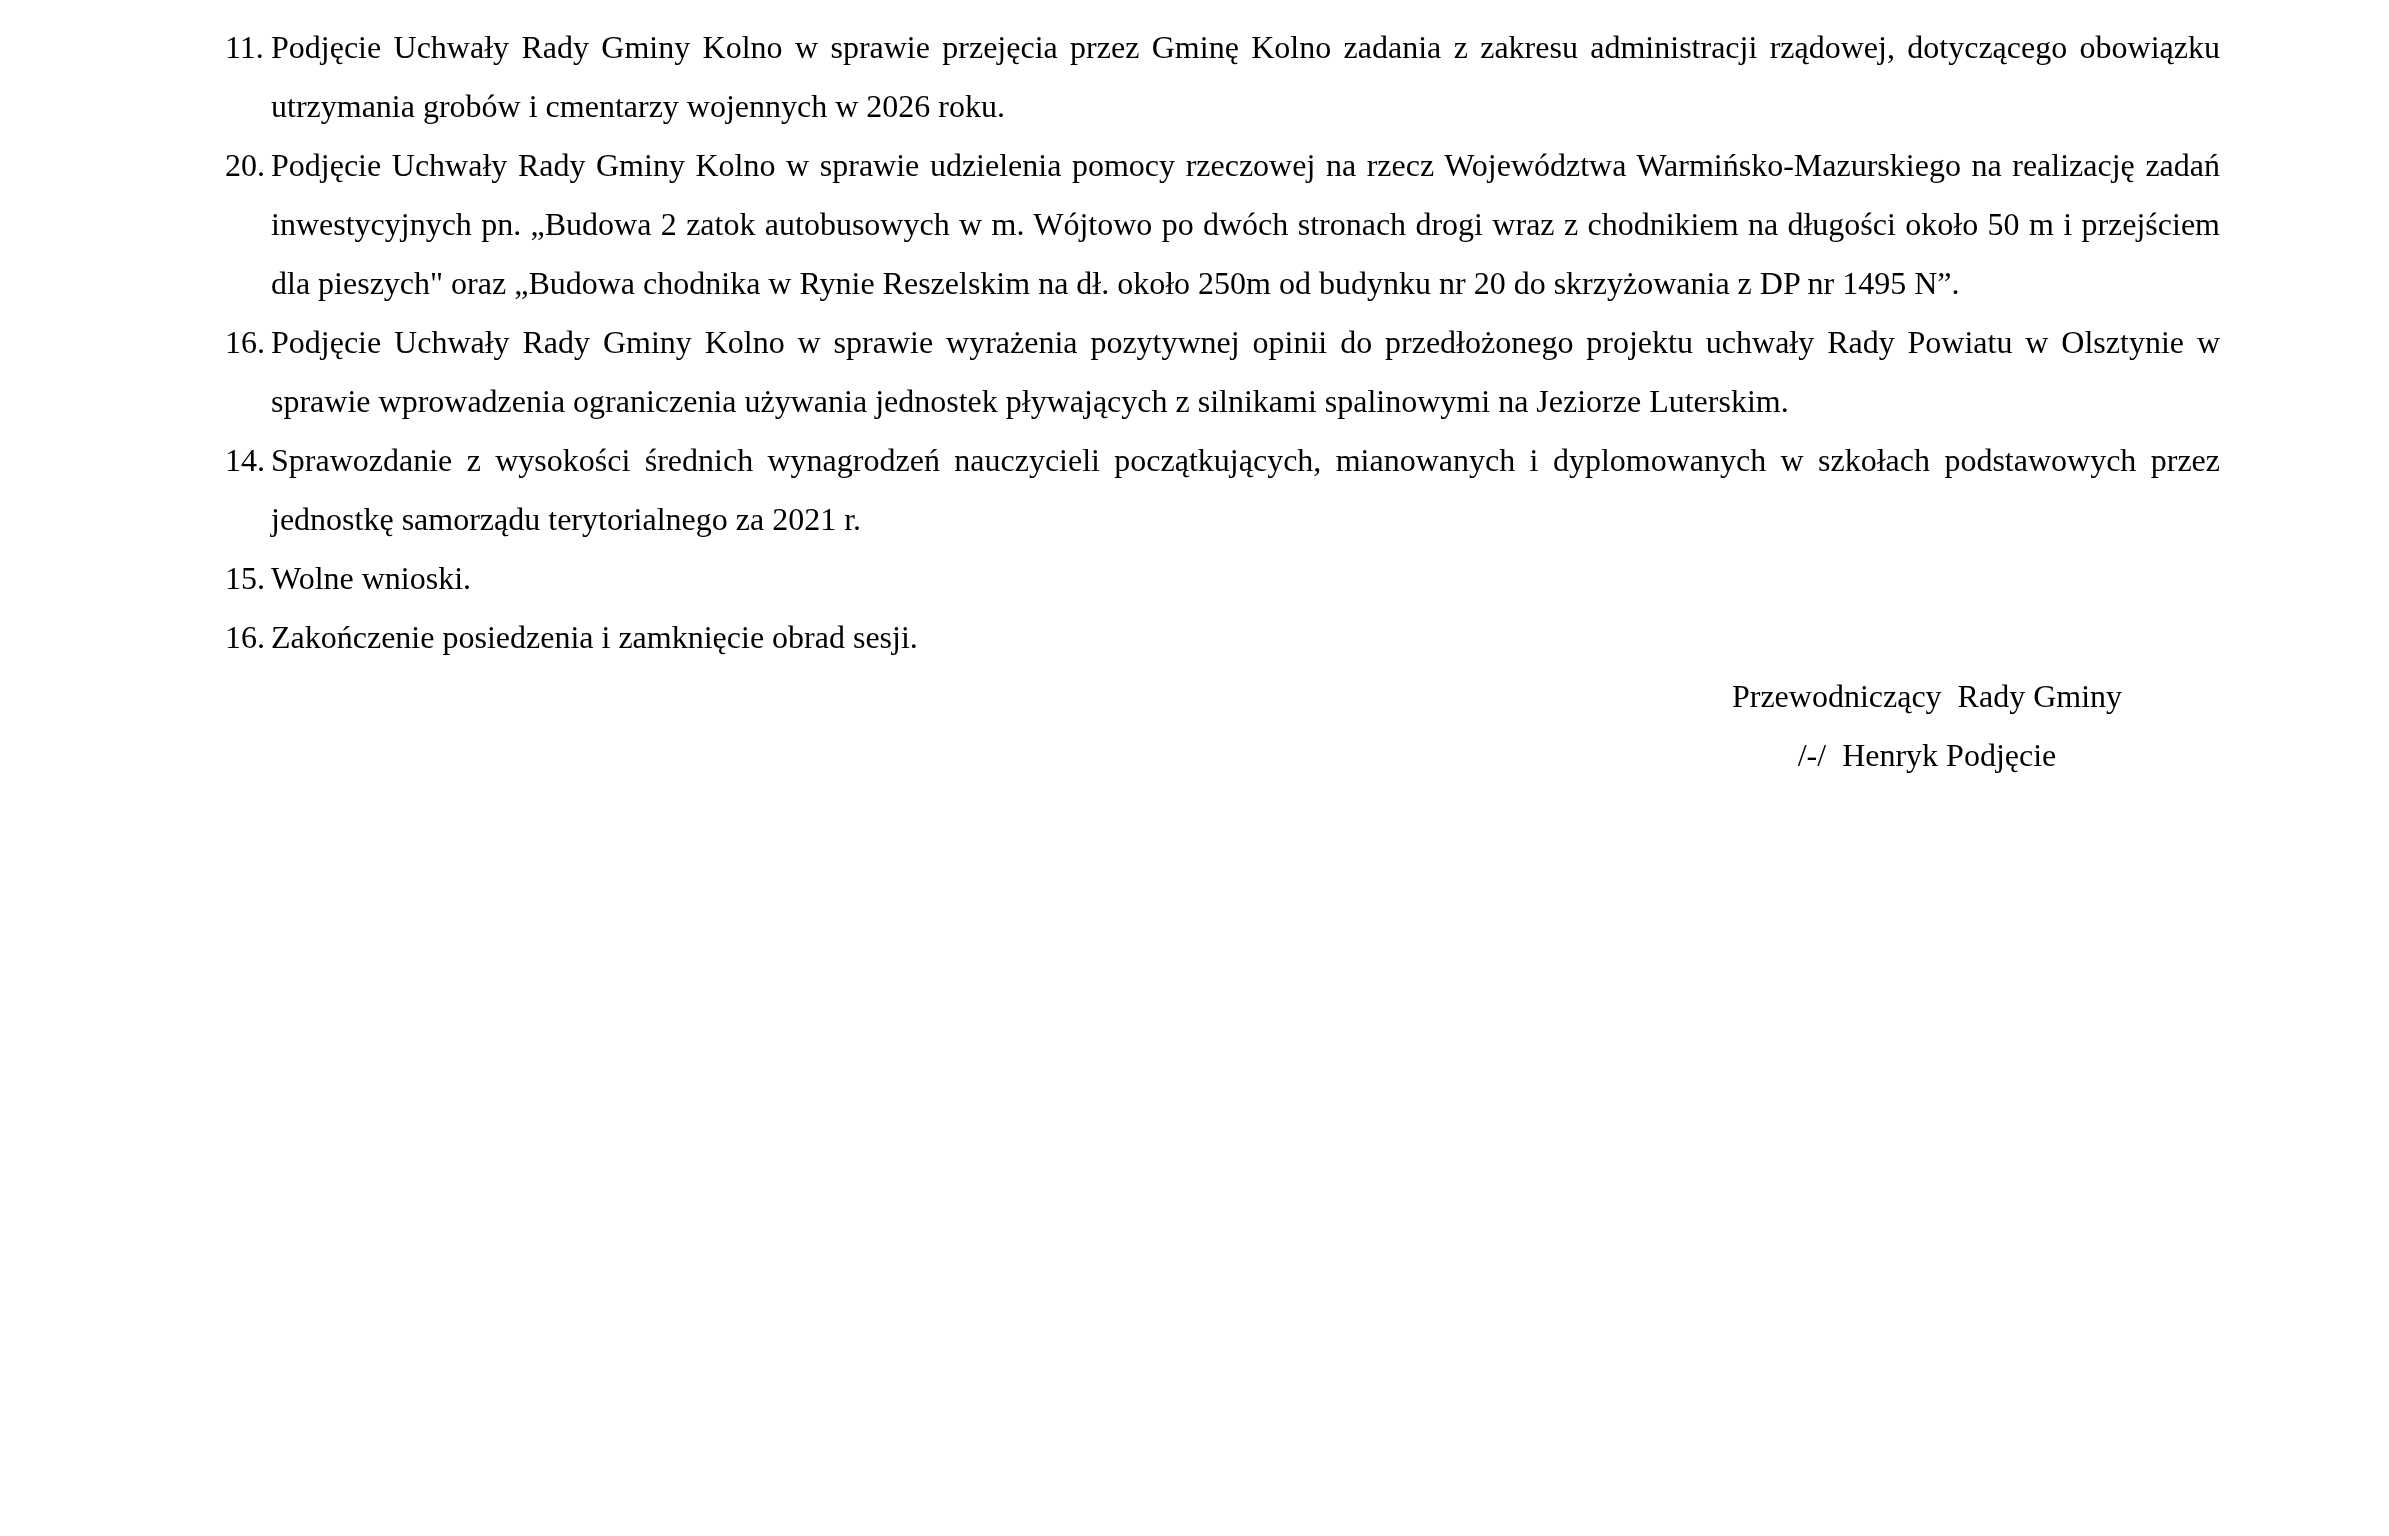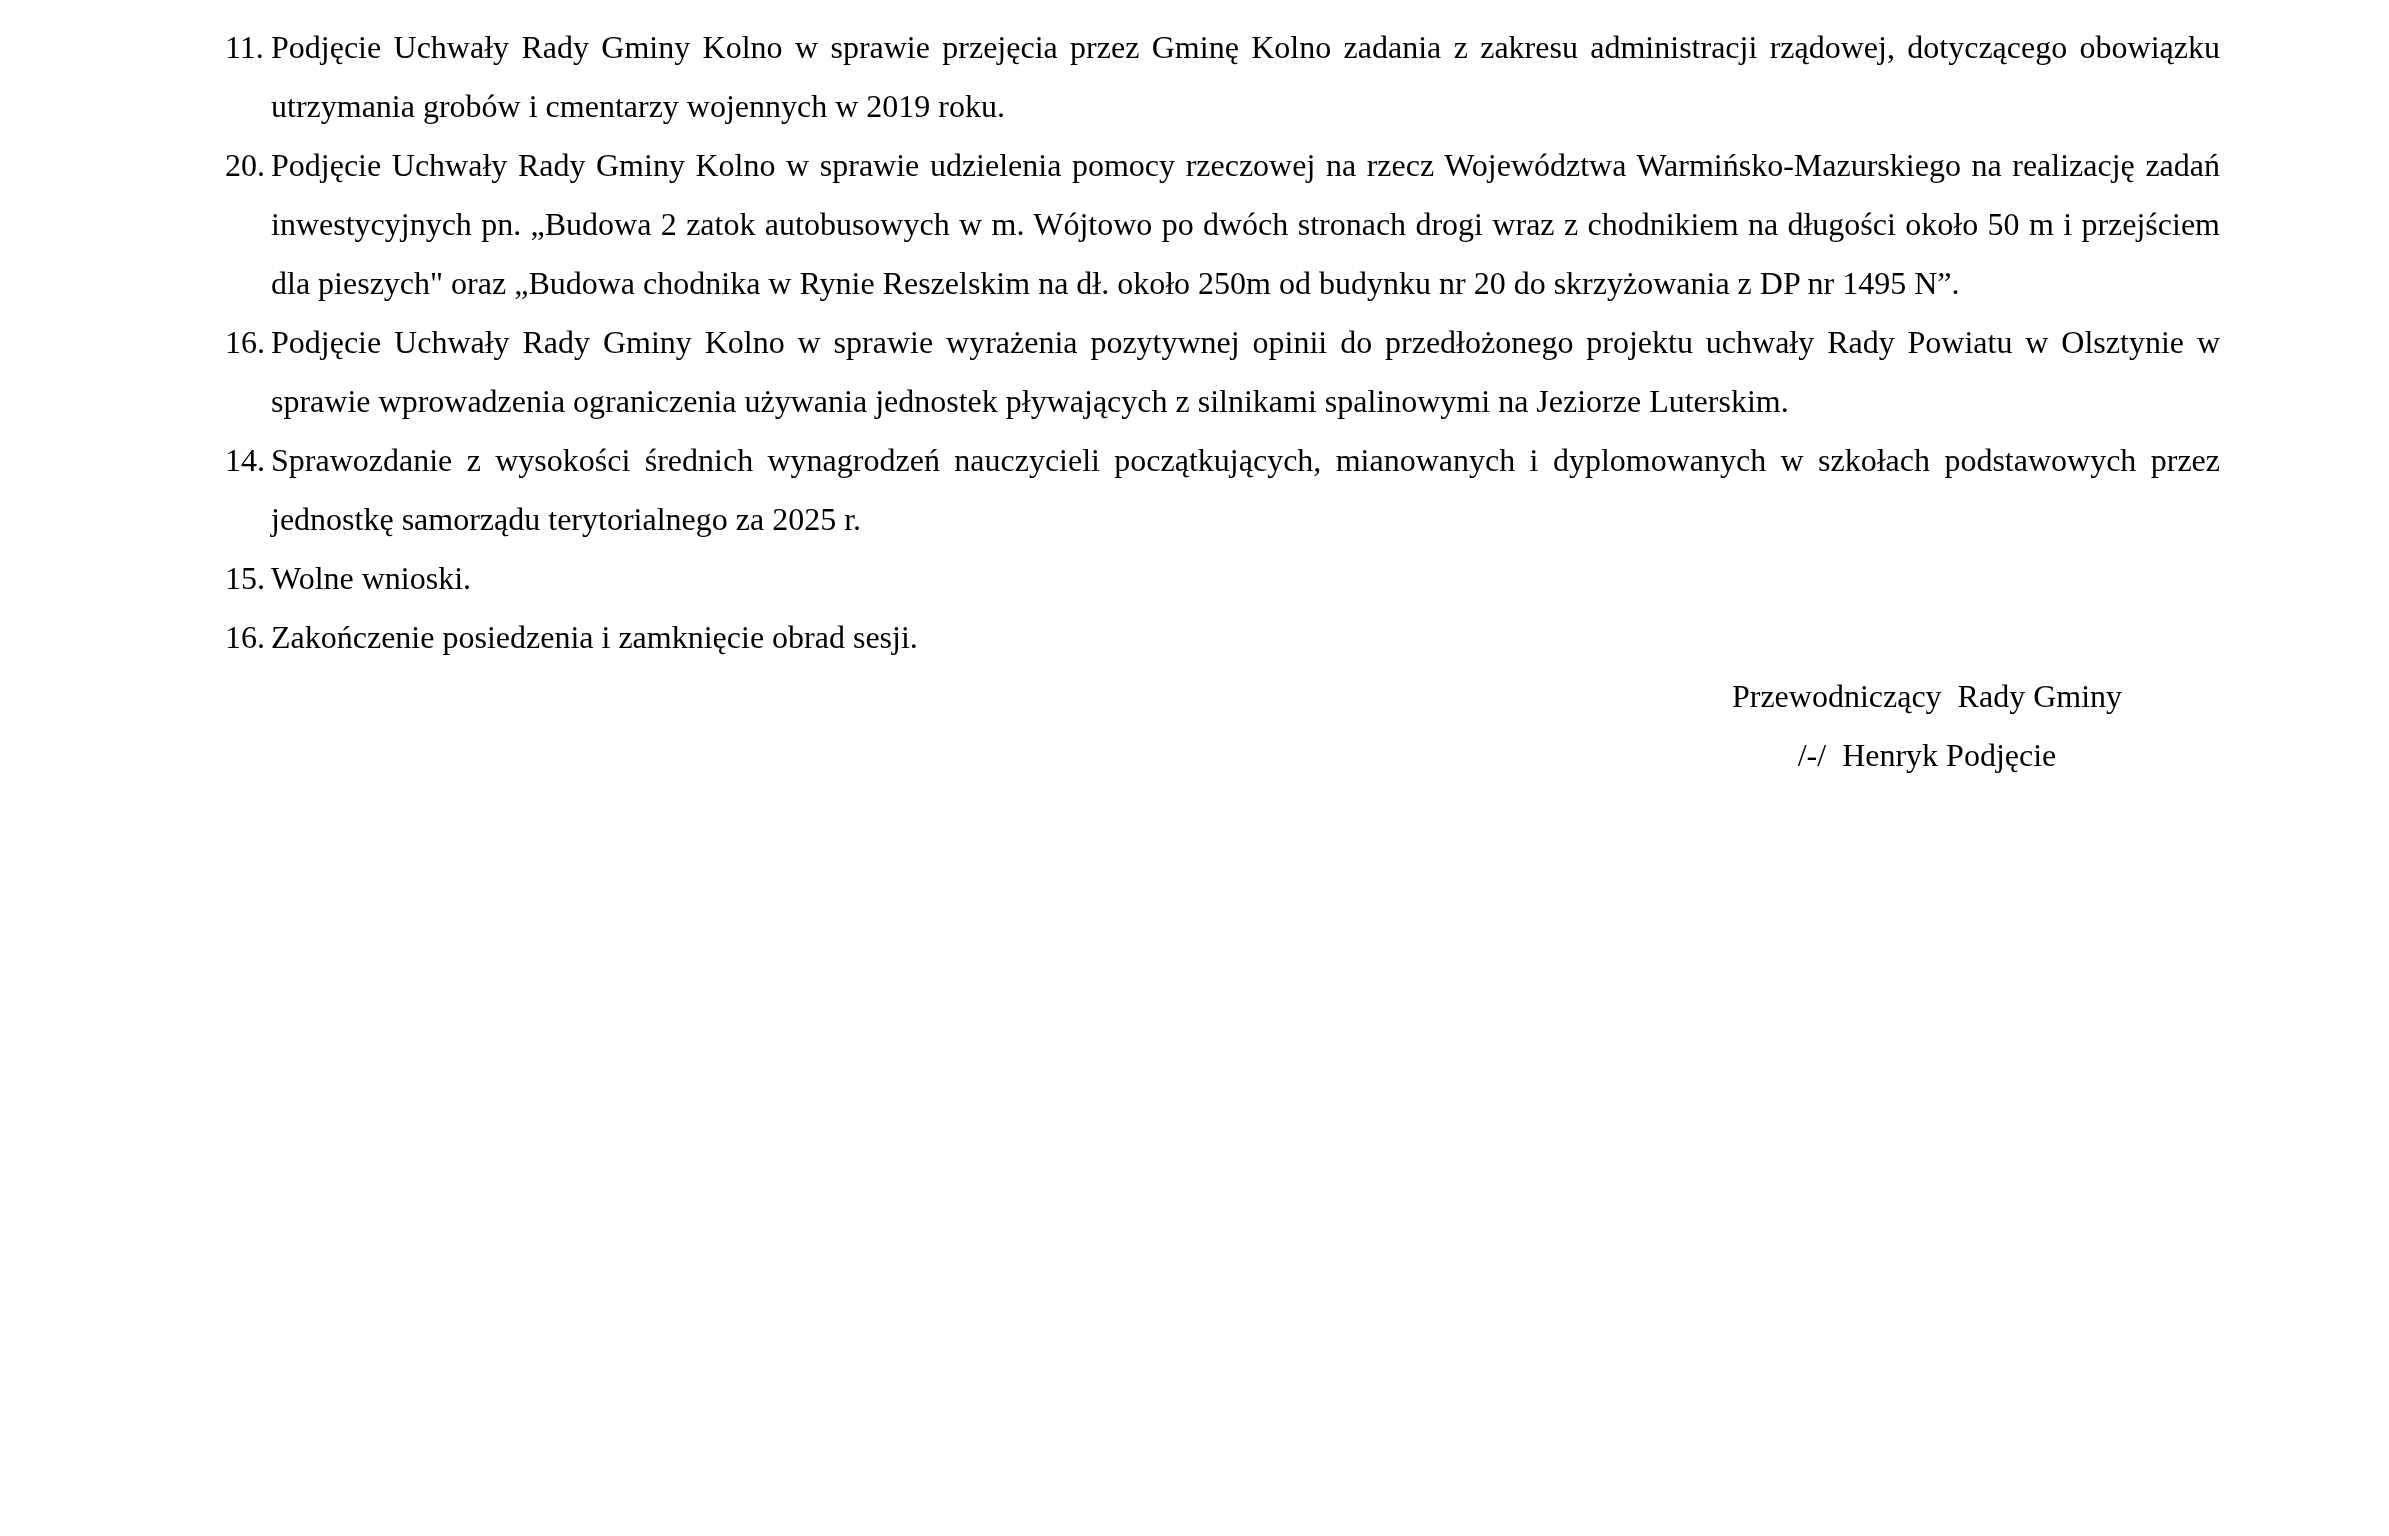--- a/index.html
+++ b/index.html
@@ -50,36 +50,36 @@
 </style>
 </head>
 <body>
 
 <div class="page">
 
   <div class="agenda">
 
     <div class="agenda-item">
       <span class="num">11.</span>
-      <span class="body">Podjęcie Uchwały Rady Gminy Kolno w sprawie przejęcia przez Gminę Kolno zadania z zakresu administracji rządowej, dotyczącego obowiązku utrzymania grobów i cmentarzy wojennych w 2019 roku.</span>
+      <span class="body">Podjęcie Uchwały Rady Gminy Kolno w sprawie przejęcia przez Gminę Kolno zadania z zakresu administracji rządowej, dotyczącego obowiązku utrzymania grobów i cmentarzy wojennych w 2026 roku.</span>
     </div>
 
     <div class="agenda-item">
       <span class="num">20.</span>
       <span class="body">Podjęcie Uchwały Rady Gminy Kolno w sprawie udzielenia pomocy rzeczowej na rzecz Województwa Warmińsko-Mazurskiego na realizację zadań inwestycyjnych pn. „Budowa 2 zatok autobusowych w m. Wójtowo po dwóch stronach drogi wraz z chodnikiem na długości około 50 m i przejściem dla pieszych" oraz „Budowa chodnika w Rynie Reszelskim na dł. około 250m od budynku nr 20 do skrzyżowania z DP nr 1495 N”.</span>
     </div>
 
     <div class="agenda-item">
       <span class="num">16.</span>
       <span class="body">Podjęcie Uchwały Rady Gminy Kolno w sprawie wyrażenia pozytywnej opinii do przedłożonego projektu uchwały Rady Powiatu w Olsztynie w sprawie wprowadzenia ograniczenia używania jednostek pływających z silnikami spalinowymi na Jeziorze Luterskim.</span>
     </div>
 
     <div class="agenda-item">
       <span class="num">14.</span>
-      <span class="body">Sprawozdanie z wysokości średnich wynagrodzeń nauczycieli początkujących, mianowanych i dyplomowanych w szkołach podstawowych przez jednostkę samorządu terytorialnego za 2025 r.</span>
+      <span class="body">Sprawozdanie z wysokości średnich wynagrodzeń nauczycieli początkujących, mianowanych i dyplomowanych w szkołach podstawowych przez jednostkę samorządu terytorialnego za 2021 r.</span>
     </div>
 
     <div class="agenda-item">
       <span class="num">15.</span>
       <span class="body">Wolne wnioski.</span>
     </div>
 
     <div class="agenda-item">
       <span class="num">16.</span>
       <span class="body">Zakończenie posiedzenia i zamknięcie obrad sesji.</span>

